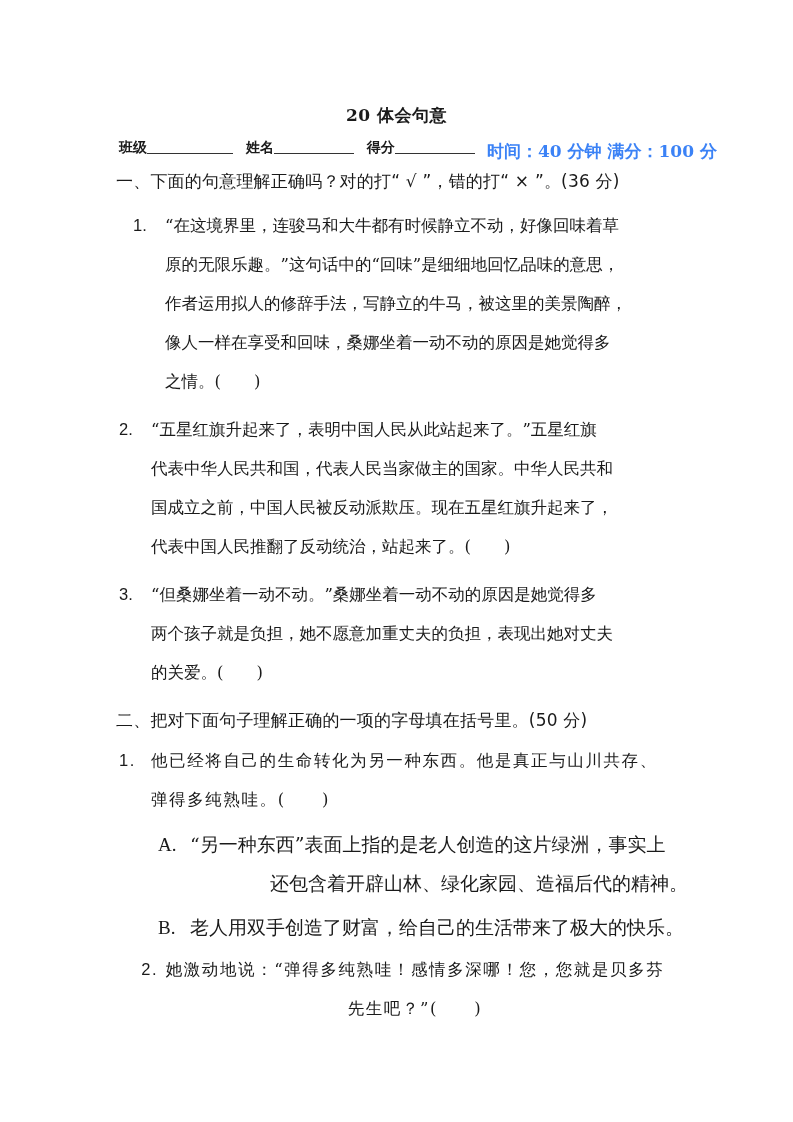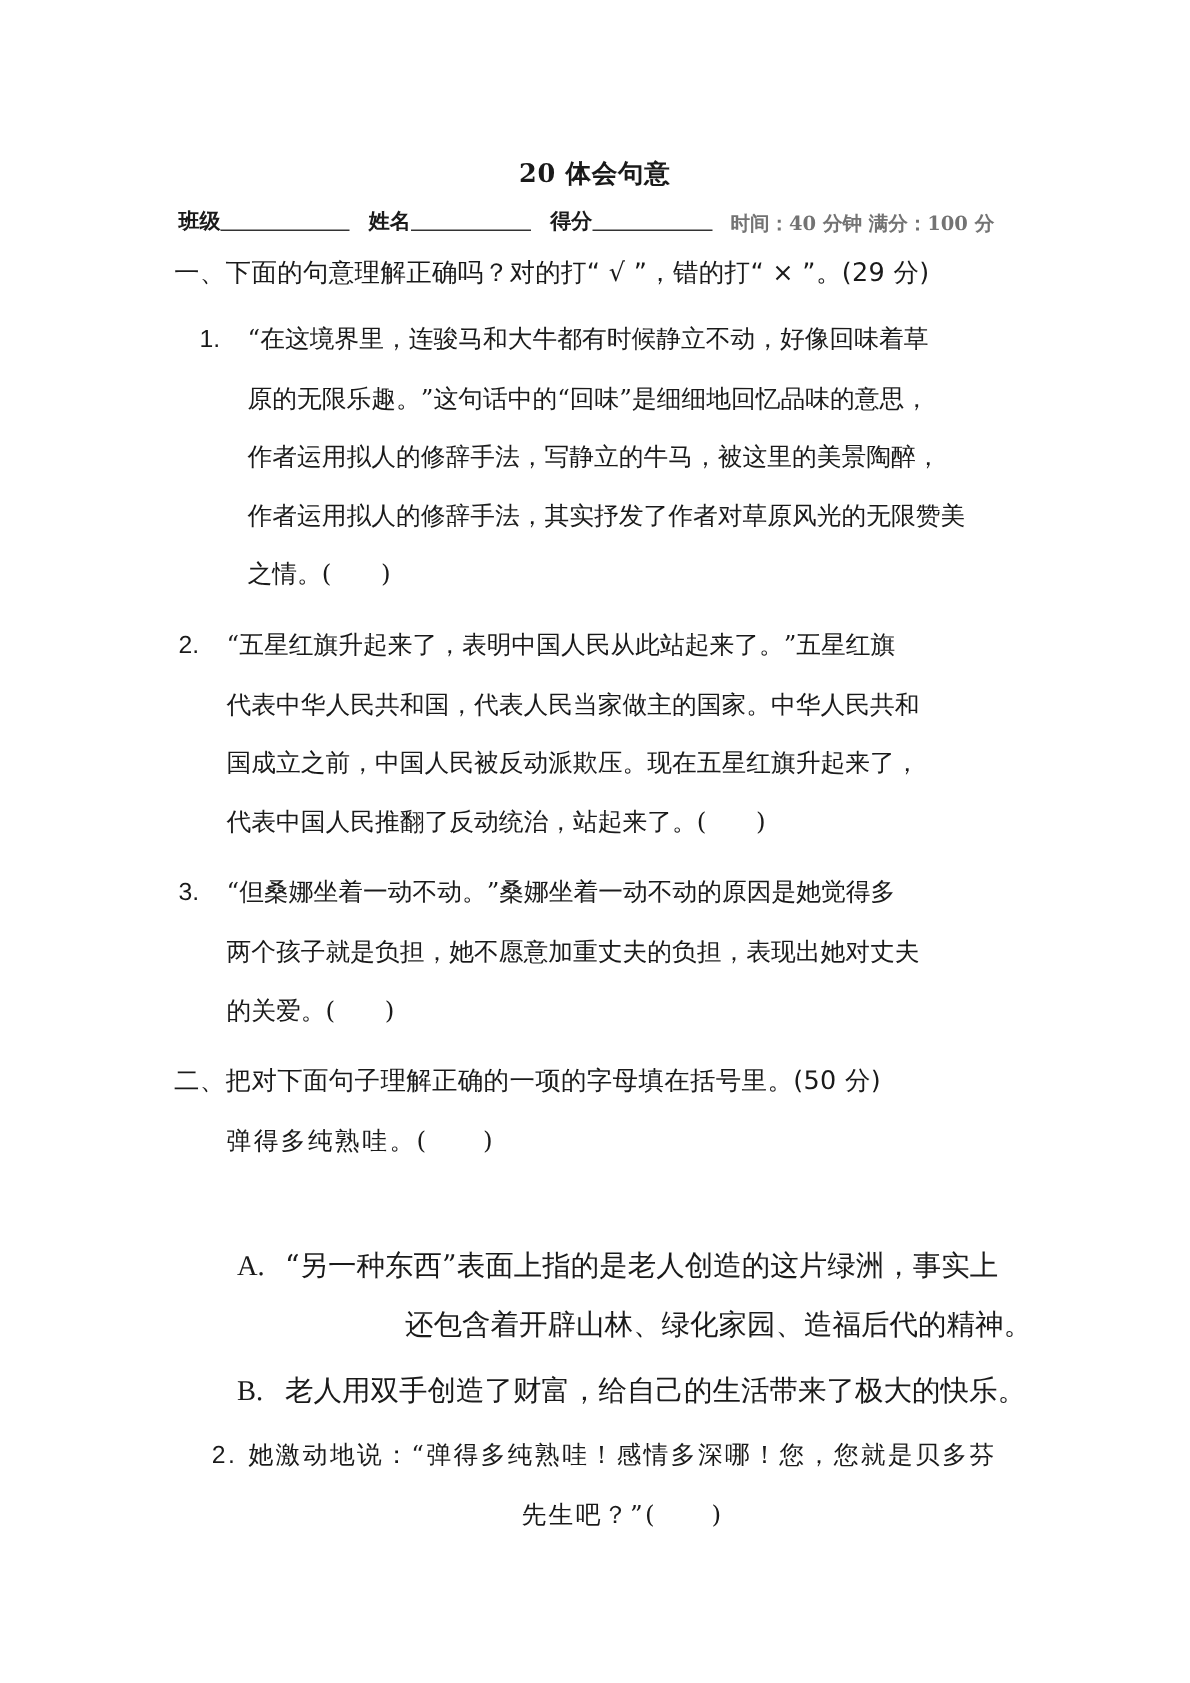--- a/index.html
+++ b/index.html
@@ -4,21 +4,21 @@
 <style>
   html, body { margin: 0; padding: 0; background: #ffffff; }
   body { width: 793px; height: 1122px; position: relative; overflow: hidden;
          font-family: "DejaVu Serif", "Liberation Serif", serif; color: #1a1a1a; }
   .page { position: absolute; left: 0; top: 0; width: 793px; height: 1122px; }
   .title { position: absolute; left: 0; width: 793px; top: 104px; text-align: center;
            font-size: 17px; font-weight: bold; letter-spacing: 0.5px; }
   .info { position: absolute; top: 139px; left: 119px; width: 560px; font-size: 14px; white-space: nowrap; font-weight: bold; }
   .info .lbl { display: inline-block; }
   .info .blank { display: inline-block; border-bottom: 1px solid #333; height: 14px; vertical-align: -2px; margin-right: 8px; }
-  .info .meta { position: absolute; left: 368px; top: 1px; color: #737373; font-size: 13px; }
+  .info .meta { position: absolute; left: 368px; top: 1px; color: #3b82f6; font-size: 17px; }
   .sec { position: absolute; left: 116px; font-family: "DejaVu Sans", "Liberation Sans", sans-serif;
          font-size: 17px; letter-spacing: 0.2px; white-space: nowrap; }
   .q { position: absolute; left: 119px; width: 560px; font-size: 16.5px; line-height: 39px; }
   .q .line { display: block; white-space: nowrap; }
   .q .num { display: inline-block; width: 32px; font-family: "Liberation Sans", sans-serif; }
   .q .indent { padding-left: 32px; }
   .opt { position: absolute; left: 158px; width: 530px; font-size: 19px; line-height: 39px; }
   .opt .line { display: block; white-space: nowrap; }
   .opt .optlbl { display: inline-block; width: 32px; font-family: "Liberation Serif", serif; }
   .opt .indent { padding-left: 20px; text-align: right; }
@@ -31,46 +31,47 @@
 
   <div class="title">20  体会句意</div>
 
   <div class="info">
     <span class="lbl">班级</span><span class="blank" style="width:86px"></span>
     <span class="lbl">姓名</span><span class="blank" style="width:80px"></span>
     <span class="lbl">得分</span><span class="blank" style="width:80px"></span>
     <span class="meta">时间：40 分钟  满分：100 分</span>
   </div>
 
-  <div class="sec" style="top:170px;">一、下面的句意理解正确吗？对的打“ √ ”，错的打“ × ”。(29 分)</div>
+  <div class="sec" style="top:170px;">一、下面的句意理解正确吗？对的打“ √ ”，错的打“ × ”。(36 分)</div>
 
   <div class="q" style="top:206px;margin-left:14px;">
     <span class="line"><span class="num">1.</span><span>“在这境界里，连骏马和大牛都有时候静立不动，好像回味着草</span></span>
     <span class="line indent">原的无限乐趣。”这句话中的“回味”是细细地回忆品味的意思，</span>
     <span class="line indent">作者运用拟人的修辞手法，写静立的牛马，被这里的美景陶醉，</span>
-    <span class="line indent">作者运用拟人的修辞手法，其实抒发了作者对草原风光的无限赞美</span>
+    <span class="line indent">像人一样在享受和回味，桑娜坐着一动不动的原因是她觉得多</span>
     <span class="line indent">之情。(　　)</span>
   </div>
 
   <div class="q" style="top:410px;">
     <span class="line"><span class="num">2.</span><span>“五星红旗升起来了，表明中国人民从此站起来了。”五星红旗</span></span>
     <span class="line indent">代表中华人民共和国，代表人民当家做主的国家。中华人民共和</span>
     <span class="line indent">国成立之前，中国人民被反动派欺压。现在五星红旗升起来了，</span>
     <span class="line indent">代表中国人民推翻了反动统治，站起来了。(　　)</span>
   </div>
 
   <div class="q" style="top:575px;">
     <span class="line"><span class="num">3.</span><span>“但桑娜坐着一动不动。”桑娜坐着一动不动的原因是她觉得多</span></span>
     <span class="line indent">两个孩子就是负担，她不愿意加重丈夫的负担，表现出她对丈夫</span>
     <span class="line indent">的关爱。(　　)</span>
   </div>
 
   <div class="sec" style="top:709px;">二、把对下面句子理解正确的一项的字母填在括号里。(50 分)</div>
 
   <div class="q kaiti" style="top:741px;">
+    <span class="line"><span class="num">1.</span><span>他已经将自己的生命转化为另一种东西。他是真正与山川共存、</span></span>
     <span class="line indent">弹得多纯熟哇。(　　)</span>
   </div>
 
   <div class="opt" style="top:825px;">
     <span class="line"><span class="optlbl">A.</span><span>“另一种东西”表面上指的是老人创造的这片绿洲，事实上</span></span>
     <span class="line indent">还包含着开辟山林、绿化家园、造福后代的精神。</span>
   </div>
 
   <div class="opt" style="top:908px;">
     <span class="line"><span class="optlbl">B.</span><span>老人用双手创造了财富，给自己的生活带来了极大的快乐。</span></span>

